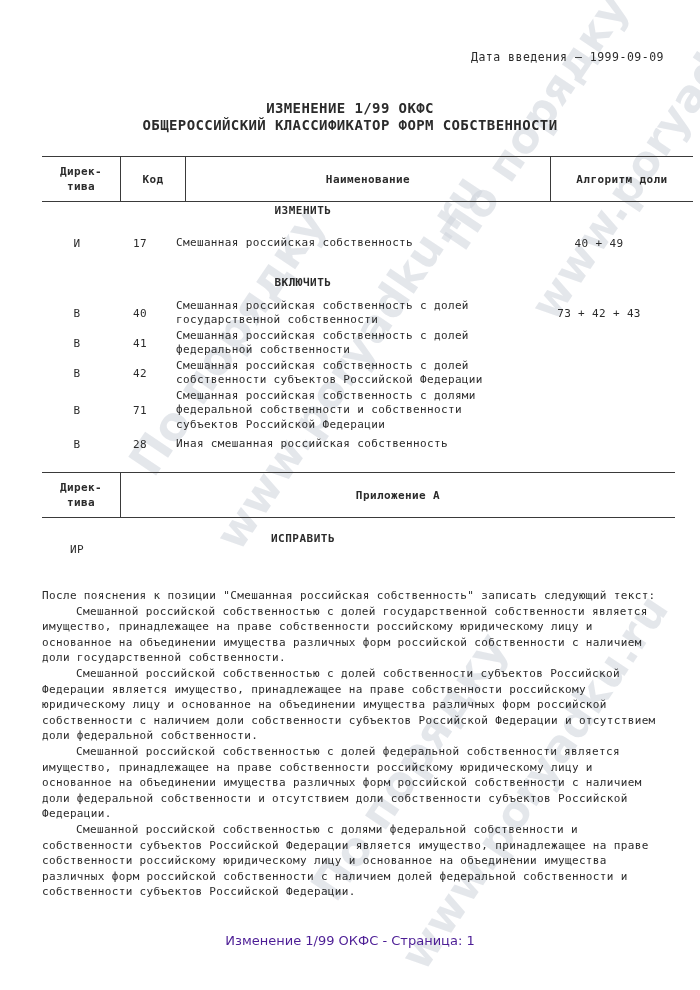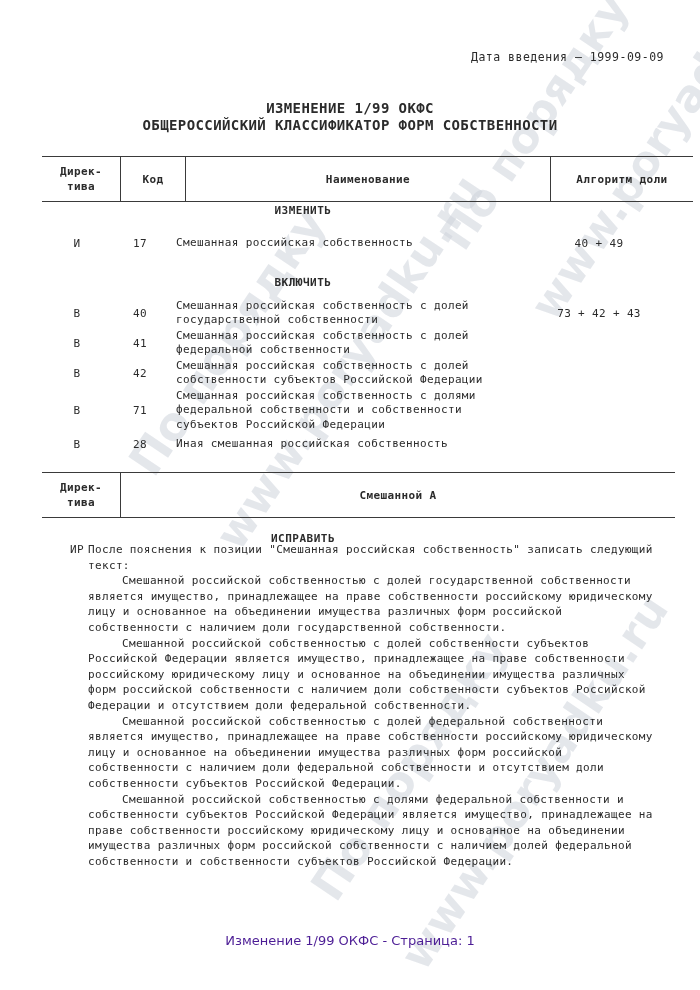--- a/index.html
+++ b/index.html
@@ -140,21 +140,21 @@
   
   #prose {
     position: absolute;
     left: 42px;
     top: 542px;
     width: 616px;
     font-size: 11px;
     line-height: 15.6px;
     letter-spacing: .35px;
   }
-  .prose-row { display: flex; }
+  .prose-row { display: flex; flex-direction: column; }
   .prose-tag { flex: 0 0 46px; text-align: left; padding-left: 28px; box-sizing: border-box; }
   .prose-body { flex: 1 1 auto; }
   .prose-body p { margin: 0; }
   .indent { text-indent: 34px; }
 
   
   #footer {
     position: absolute;
     left: 0;
     top: 933px;
@@ -269,21 +269,21 @@
 
   </div>
 
   <table class="tbl tbl-appendix">
     <tbody>
         <tr>
       <th class="c-dir-2 sep">
         <span>Дирек-</span><br>
         <span>тива</span>
       </th>
-      <th class="c-name-2">Смешанной А</th>
+      <th class="c-name-2">Приложение А</th>
     </tr>
   </tbody>
     </table>
 
   <div class="section-head" id="head-ispravit">ИСПРАВИТЬ</div>
 
   <div id="prose">
     <div class="prose-row">
       <div class="prose-tag">ИР</div>
       <div class="prose-body">

